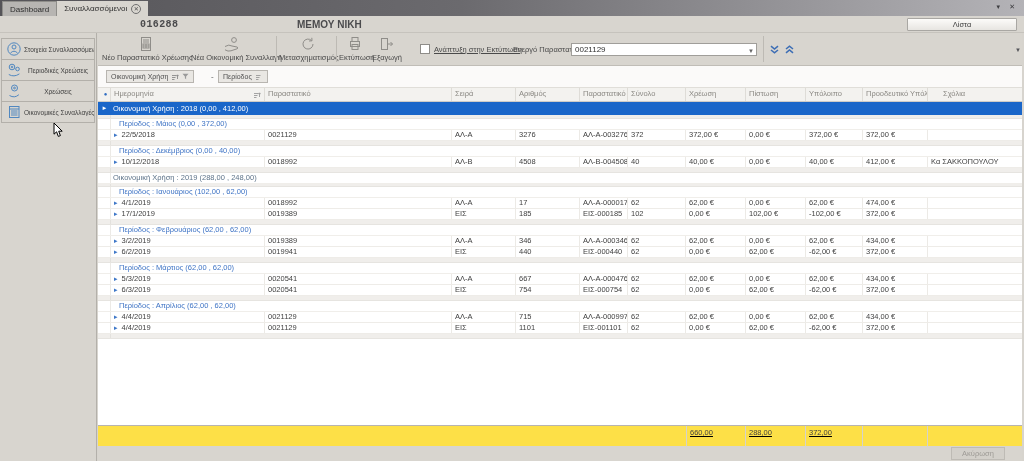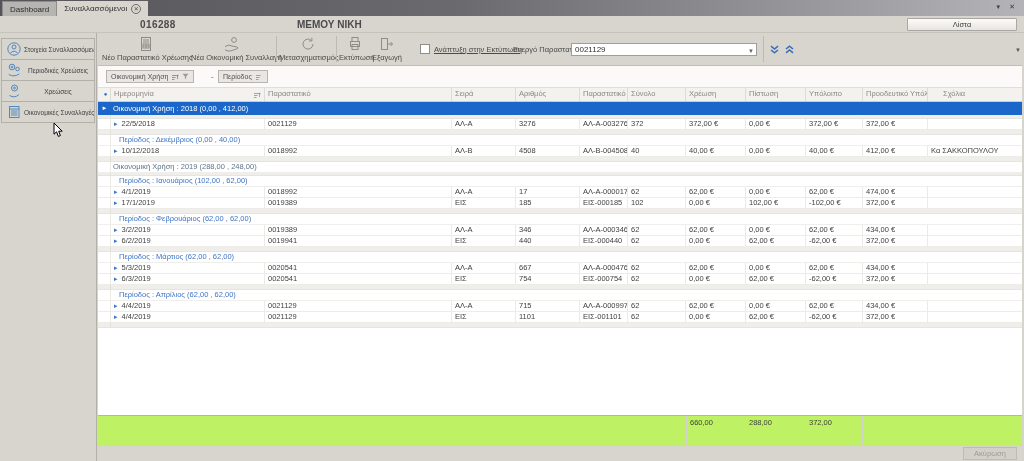--- a/index.html
+++ b/index.html
@@ -14,21 +14,21 @@
           display:flex;align-items:flex-end;}
   .tab{height:15px;line-height:15px;font-size:8px;color:#2e2e2e;padding:0 7px;white-space:nowrap;}
   .tab.inactive{background:#b7b5b2;margin-left:2px;border:1px solid #8f8e8a;border-bottom:none;box-sizing:border-box;}
   .tab.active{background:#d8d5cf;display:flex;align-items:center;gap:4px;}
   .tabclose{font-size:6px;color:#4e4e4e;border:1px solid #6f6f6f;border-radius:50%;
             width:8px;height:8px;line-height:8px;text-align:center;}
   .winicons{margin-left:auto;display:flex;gap:9px;padding:3px 9px 0 0;color:#3d3d40;font-size:7px;align-self:flex-start;}
 
   
   .titlebar{position:absolute;left:0;top:16px;right:0;height:17px;background:#d8d5cf;border-bottom:1px solid #c6c3bd;box-sizing:border-box;}
-  .t-code{position:absolute;left:140px;top:3px;font-size:10px;font-weight:bold;color:#4b4b4d;letter-spacing:.4px;}
+  .t-code{position:absolute;left:140px;top:3px;font-size:10px;font-weight:bold;color:#4b4b4d;letter-spacing:.4px;font-family:Liberation Mono, monospace;}
   .t-name{position:absolute;left:297px;top:3px;font-size:10px;font-weight:bold;color:#4b4b4d;}
   .lista-btn{position:absolute;right:7px;top:2px;width:110px;height:13px;font-size:7.5px;line-height:11px;
              color:#3e3e3e;background:linear-gradient(#fcfbf9,#e7e5e1);border:1px solid #a9a7a3;border-radius:1px;
              font-family:"Liberation Sans",sans-serif;padding:0;}
 
   
   .sidebar{position:absolute;left:0;top:33px;width:97px;bottom:0;background:#d8d5cf;
            border-right:1px solid #b3b0aa;box-sizing:border-box;}
   .sideitem{box-sizing:border-box;height:22px;margin:-1px 1px 0 1px;border:1px solid #b3b0aa;
             display:flex;align-items:center;background:#d8d5cf;}
@@ -83,33 +83,33 @@
   .grow.group{height:11px;border-bottom:1px solid #f0eeea;}
   .caption{font-size:7.5px;line-height:10px;white-space:nowrap;}
   .grow.period .caption{padding-left:8px;color:#3f74c5;}
   .grow.fiscal .caption{padding-left:2px;color:#5d7389;}
   .grow.selected{background:#1a66c9;height:13px;border-bottom:none;}
   .grow.selected .ind{border-right:none;color:#fff;line-height:13px;}
   .grow.selected .caption{color:#fff;line-height:13px;padding-left:2px;}
   .grow.gap{background:#f0eeeb;border-bottom:1px solid #e6e4e0;}
   .grow.gap .ind{border-right:1px solid #e3e1dd;}
 
-  .gfoot{position:absolute;left:0;right:0;bottom:0;height:31px;background:#bef264;border-top:1px solid #b7b4b0;
-         display:flex;box-sizing:border-box;}
+  .gfoot{position:absolute;left:0;right:0;bottom:0;height:21px;background:#fde047;border-top:1px solid #b7b4b0;
+         display:flex;box-sizing:border-box;text-decoration:underline;}
   .fcell{box-sizing:border-box;flex:none;font-size:7.5px;color:#3f3f3f;line-height:13px;padding-left:3px;white-space:nowrap;}
   .fsp{width:588px;}
   .fb{border-right:1px solid #d4d2ce;}
   .fb.first{border-left:1px solid #d4d2ce;}
 
   
   .bottombar{position:absolute;left:0;right:0;bottom:0;height:15px;background:#d8d5cf;}
   .bbtn{position:absolute;top:1px;height:13px;box-sizing:border-box;font-size:7.5px;line-height:11px;color:#9e9b96;
         background:#d3d0ca;border:1px solid #bebbb5;text-align:center;padding:0;font-family:"Liberation Sans",sans-serif;}
   .bbtn.ok{right:62px;width:55px;margin-top:36px;}
-  .bbtn.cancel{right:5px;width:54px;}
+  .bbtn.cancel{right:17px;width:54px;}
 </style>
 </head>
 <body>
 
 <div class="tabbar">
   <div class="tab inactive">
     <span>Dashboard</span>
   </div>
   <div class="tab active">
     <span>Συναλλασσόμενοι</span>
@@ -273,20 +273,24 @@
     </div>
 
     <div id="grid-body">
         <div class="grow group fiscal selected">
           <span class="ind">►</span>
           <span class="caption">Οικονομική Χρήση : 2018 (0,00 , 412,00)</span>
         </div>
         <div class="grow gap" style="height: 4px;">
           <span class="ind"></span>
         </div>
+        <div class="grow group period">
+          <span class="ind"></span>
+          <span class="caption">Περίοδος : Μάιος (0,00 , 372,00)</span>
+        </div>
         <div class="grow data">
           <span class="ind"></span>
           <span class="cell w1 date"><i class="exp">▸</i>22/5/2018</span>
           <span class="cell w2">0021129</span>
           <span class="cell w3">ΑΛ-Α</span>
           <span class="cell w4">3276</span>
           <span class="cell w5">ΑΛ-Α-003276</span>
           <span class="cell w6">372</span>
           <span class="cell w7">372,00 €</span>
           <span class="cell w8">0,00 €</span>

